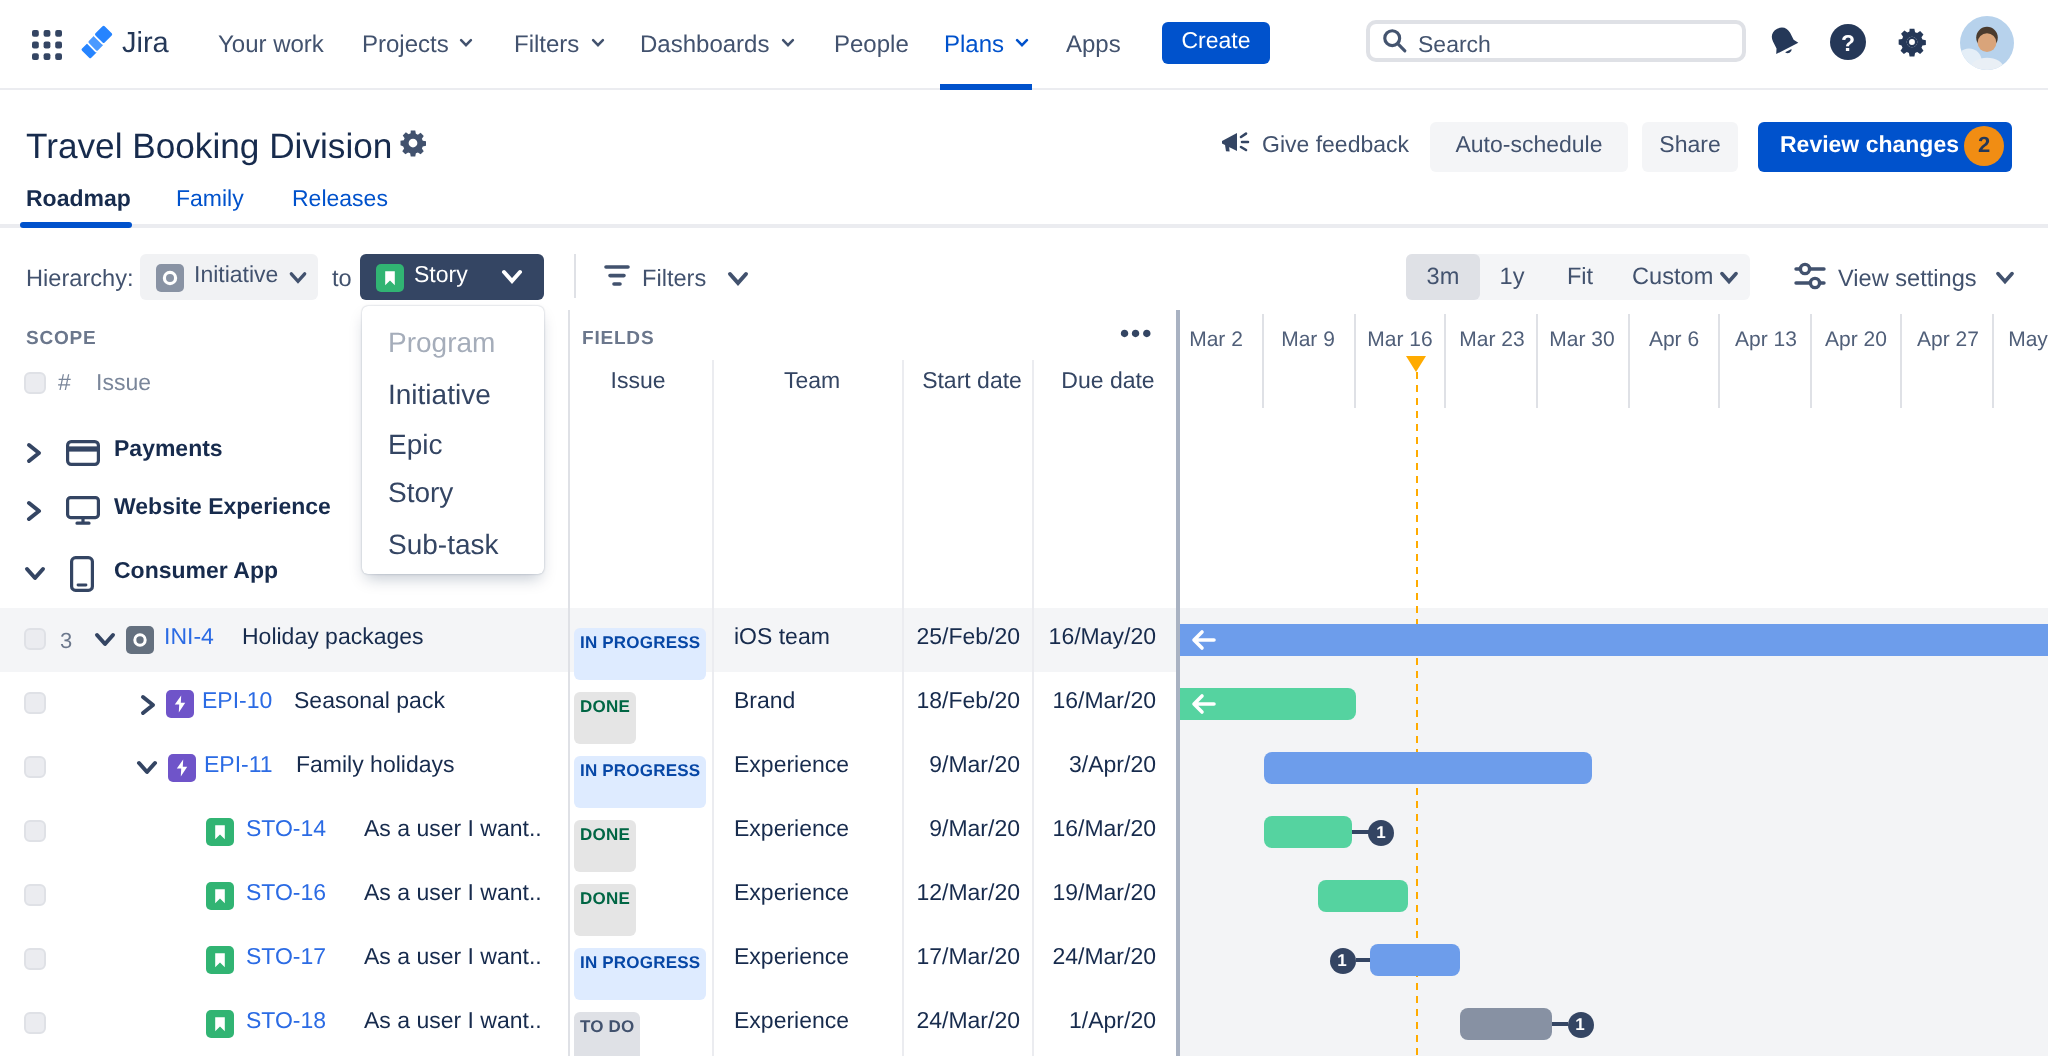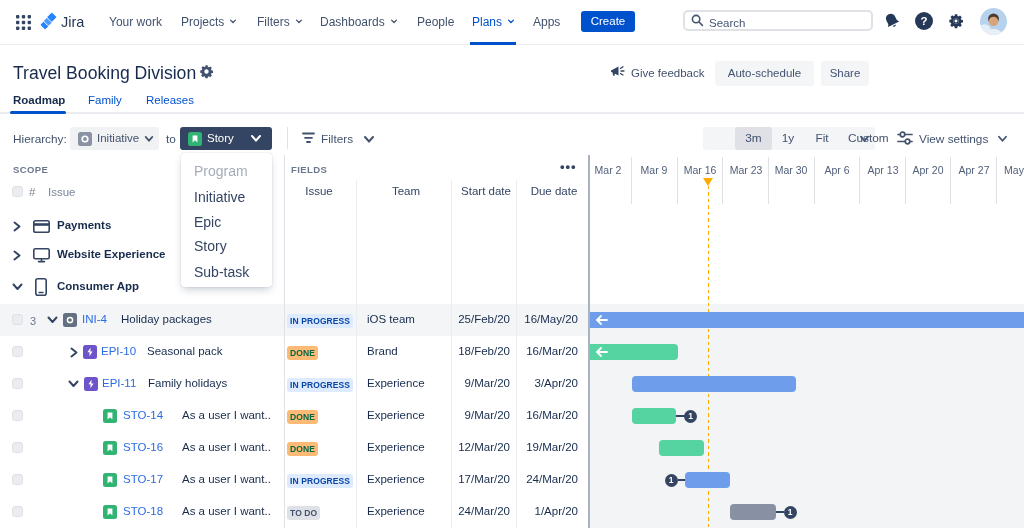--- a/index.html
+++ b/index.html
@@ -36,37 +36,37 @@
 .tab { position:absolute; top:2px; font-size:14px; }
 #tabline { position:absolute; left:10px; top:111px; width:56px; height:3px; background:#0052CC; border-radius:2px; }
 
 
 .tbtext { position:absolute; top:132px; font-size:11.8px; color:#42526E; }
 .tbbtn { position:absolute; top:127px; height:23px; border-radius:3px; }
 #inibtn { left:70px; width:89px; background:#F1F2F4; }
 #storybtn { left:180px; width:92px; background:#344563; }
 #zoomgrp { position:absolute; left:703px; top:127px; width:172px; height:23px; background:#F4F5F7; border-radius:3px; }
 #zoomgrp .seg { position:absolute; top:0; height:23px; line-height:23px; font-size:11.8px; color:#42526E;
-  font-weight:500; text-align:center;margin-left:32px; }
+  font-weight:500; text-align:center; }
 #seg3m { left:0; width:37px; background:#DFE1E6; border-radius:3px; }
 
 
 #grid { position:absolute; left:0; top:155px; width:1024px; height:373px; background:#fff; }
 .vline { position:absolute; top:25px; bottom:0; width:1px; background:#EBECF0; z-index:2; }
 #scopediv { position:absolute; left:284px; top:0; bottom:0; width:1px; background:#DFE1E6; z-index:2; }
 #tldiv { position:absolute; left:588px; top:0; bottom:0; width:2px; background:#A9B2C2; }
 .seclabel { position:absolute; top:9px; font-size:9.5px; font-weight:700; color:#6B778C; letter-spacing:0.4px; }
 .colhead { position:absolute; top:30px; width:100px; text-align:center; font-size:11.5px; color:#344563; }
 .cb { position:absolute; left:12px; width:11px; height:11px; background:#EBECF0; border:1px solid #DFE1E6; border-radius:3px; }
 .key { font-size:11.5px; color:#2B6BE4; }
 .sumy { font-size:11.5px; color:#172B4D; }
-.loz { position:absolute; left:287px; height:14px; border-radius:3px; font-size:8.5px; font-weight:700;
+.loz { position:absolute; left:287px; height:26px; border-radius:3px; font-size:8.5px; font-weight:700;
   line-height:14px; padding:0 3px; letter-spacing:0.1px; }
 .loz.inprog { background:#DEEBFF; color:#0747A6; }
-.loz.done  { background:#fdba74; color:#006644; }
+.loz.done  { background:#e5e5e5; color:#006644; }
 .loz.todo  { background:#DFE1E6; color:#42526E; }
 .team { position:absolute; left:367px; font-size:11.5px; color:#172B4D; }
 .sdate { position:absolute; width:100px; text-align:right; font-size:11.5px; color:#172B4D; }
 
 
 #tl { position:absolute; left:590px; top:0; width:434px; height:373px; }
 #tlgray { position:absolute; left:0; top:149px; width:434px; height:224px; background:#F3F4F6; }
 .tick { position:absolute; top:2px; height:47px; width:1px; background:#DFE1E6; }
 .datelbl { position:absolute; top:9px; width:60px; text-align:center; font-size:10.5px; color:#505F79; }
 #today { position:absolute; left:117.5px; top:31px; bottom:0; width:1.4px;
@@ -169,20 +169,24 @@
 <svg class="abs" style="left:199px;top:64px" width="15" height="15" viewBox="0 0 24 24">
   <path fill="#42526E" d="M10.2 2h3.6l.5 2.6 1.6.7 2.2-1.5 2.5 2.5-1.5 2.2.7 1.6 2.6.5v3.6l-2.6.5-.7 1.6 1.5 2.2-2.5 2.5-2.2-1.5-1.6.7-.5 2.6h-3.6l-.5-2.6-1.6-.7-2.2 1.5-2.5-2.5 1.5-2.2-.7-1.6L2 13.8v-3.6l2.6-.5.7-1.6L3.8 5.9l2.5-2.5 2.2 1.5 1.6-.7z M12 15.5a3.5 3.5 0 1 1 0-7 3.5 3.5 0 0 1 0 7z" fill-rule="evenodd"></path>
 </svg>
 <svg class="abs" style="left:610px;top:64px" width="16" height="16" viewBox="0 0 16 16">
   <path fill="#344563" d="M1 6.5 L8.5 2.5 L8.5 11.5 L1 7.8 Z M2.5 8.5 L4.5 8.9 L4.8 11.8 L3 11.6 Z"></path>
   <path d="M10.5 4.5 L13 2.8 M11 7 L14 7 M10.5 9.5 L13 11" stroke="#344563" stroke-width="1.3" stroke-linecap="round"></path>
 </svg>
 <div id="givefb">Give feedback</div>
 <div class="hbtn" style="left:715px;width:99px;">Auto-schedule</div>
 <div class="hbtn" style="left:821px;width:48px;">Share</div>
+<div id="reviewbtn">
+      <span class="lbl">Review changes</span>
+      <span class="badge">2</span>
+    </div>
 
 <div id="tabbar"></div>
 <div class="tab" style="left:13px;top:94px;font-weight:700;color:#172B4D;position:absolute;font-size:11.5px;">Roadmap</div>
 <div class="tab" style="left:88px;top:94px;color:#0052CC;position:absolute;font-size:11.5px;">Family</div>
 <div class="tab" style="left:146px;top:94px;color:#0052CC;position:absolute;font-size:11.5px;">Releases</div>
 <div id="tabline"></div>
 
 <div class="tbtext" style="left:13px;">Hierarchy:</div>
 <div class="tbbtn" id="inibtn">
   <svg class="abs" style="left:8px;top:4.5px" width="14" height="14" viewBox="0 0 14 14">

